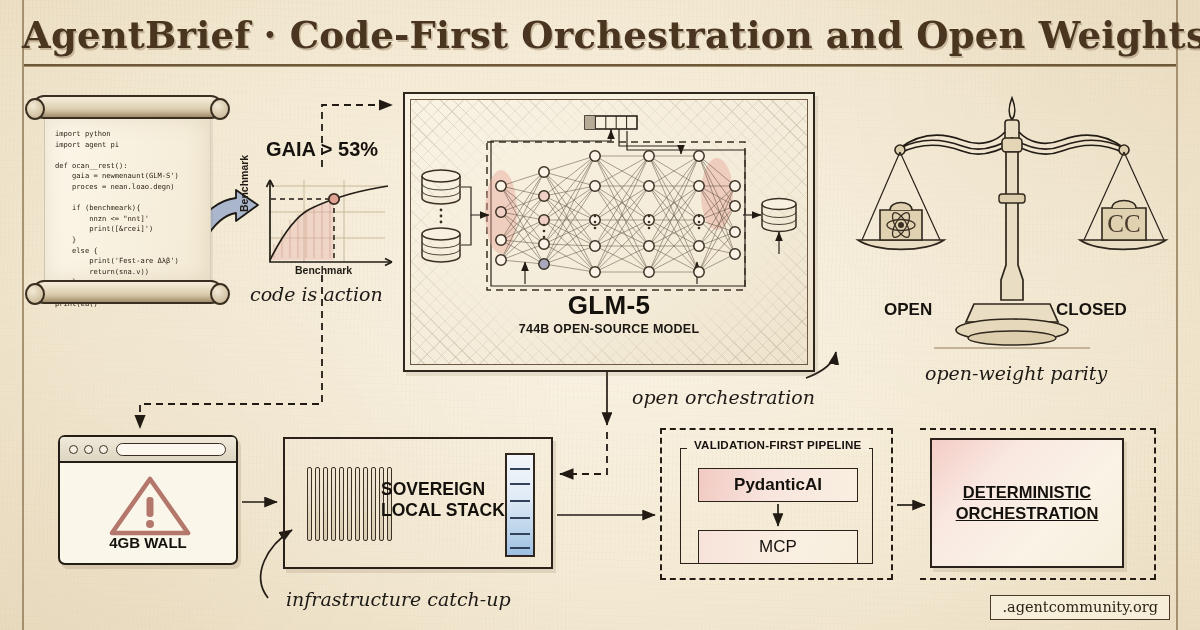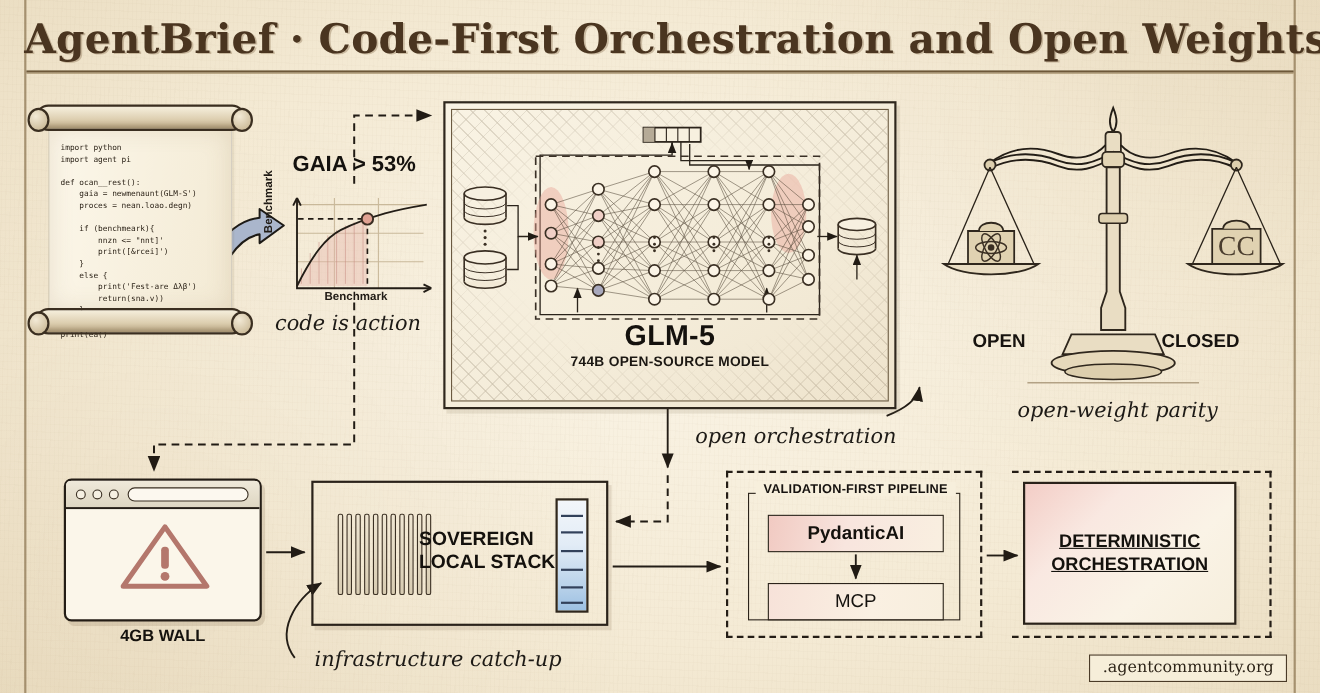--- a/index.html
+++ b/index.html
@@ -173,21 +173,21 @@
     border: 1.6px solid #3a2f22; background: #f6f0e2;
   }
   #d1 { left: 9px; } #d2 { left: 24px; } #d3 { left: 39px; }
   #urlbar {
     position: absolute; left: 56px; right: 10px; top: 6px; height: 13px;
     border: 1.6px solid #3a2f22; border-radius: 7px; background: #fcf8ef;
   }
   #warn-svg { left: 49px; top: 38px; }
   #wall-label {
     position: absolute; left: 0; right: 0; top: 97px; text-align: center;
-    font-size: 15px; font-weight: 700; color: #15120e; margin-top: 36px;
+    font-size: 15px; font-weight: 700; color: #15120e;
   }
 
   
   #stack {
     position: absolute; left: 283px; top: 437px; width: 270px; height: 132px;
     border: 2.2px solid #2a221a;
     background: linear-gradient(120deg,#f2d8d2 0%,#faf3e4 34%,#f6eed d 70%,#f4ead6 100%);
     box-shadow: 3px 4px 0 rgba(110,88,55,.14);
   }
   #rack { position: absolute; left: 22px; top: 28px; display: flex; gap: 3px; }

